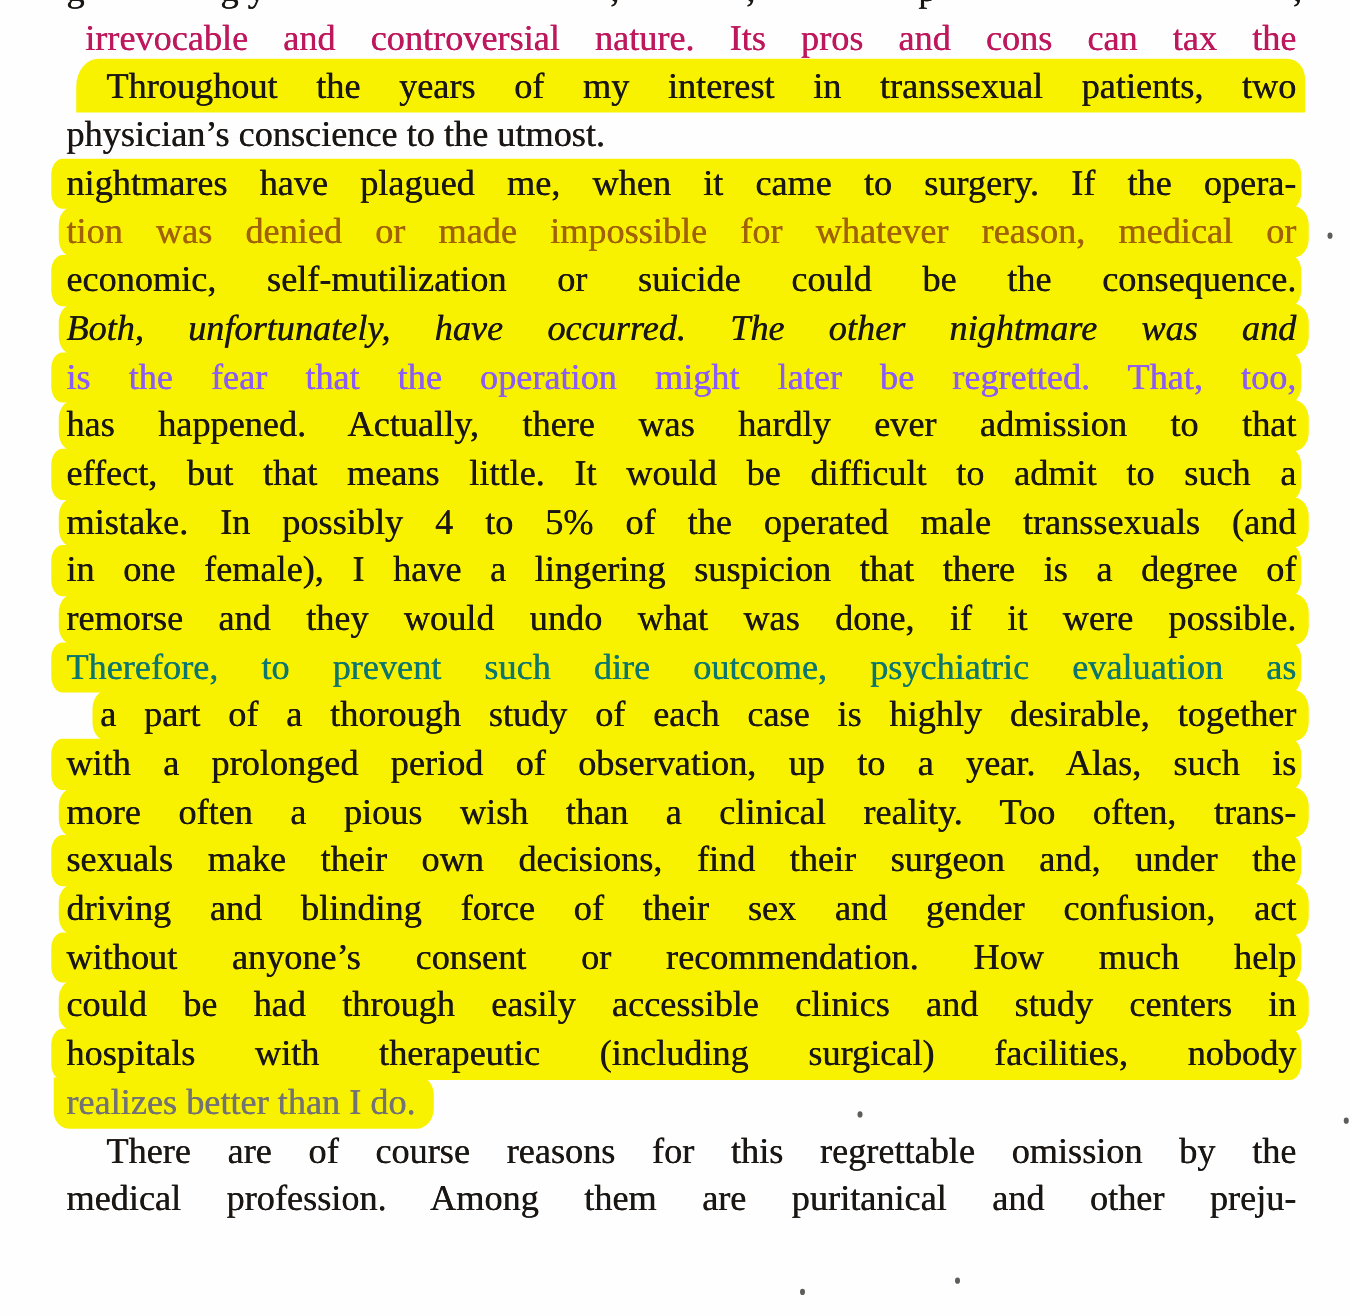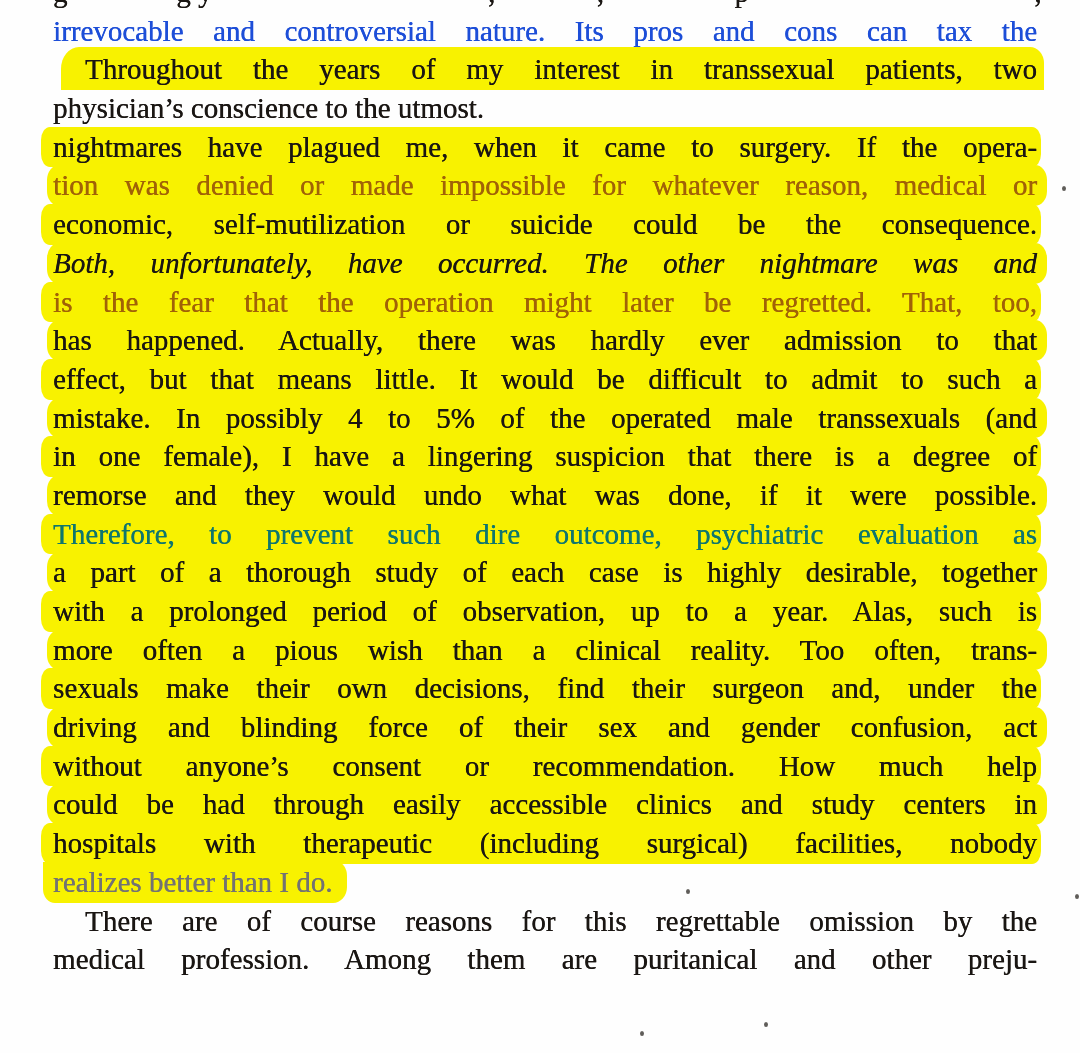--- a/index.html
+++ b/index.html
@@ -85,35 +85,35 @@
     border-radius: 50%;
     opacity: 0.75;
   }
 </style>
 </head>
 <body>
 
 <div class="page" style="background: rgb(254, 254, 254); --hl-color: #f8f200;">
   <div class="text-column" id="text-column">
       <div class="line clipped left" style="color: rgb(26, 22, 19);">g               g y                                      ,              ,                  p                                  -    ,</div>
-      <div class="line" style="color: #1d4ed8;">irrevocable and controversial nature. Its pros and cons can tax the</div>
+      <div class="line" style="color: #be185d; margin-left: 15px;">irrevocable and controversial nature. Its pros and cons can tax the</div>
       <div class="line indent hl hl-first" style="color: rgb(26, 22, 19);">Throughout the years of my interest in transsexual patients, two</div>
       <div class="line left" style="color: rgb(26, 22, 19);">physician’s conscience to the utmost.</div>
       <div class="line hl" style="color: rgb(26, 22, 19);">nightmares have plagued me, when it came to surgery. If the opera-</div>
       <div class="line hl" style="color: #a16207;">tion was denied or made impossible for whatever reason, medical or</div>
       <div class="line hl" style="color: rgb(26, 22, 19);">economic, self-mutilization or suicide could be the consequence.</div>
       <div class="line hl" style="color: rgb(26, 22, 19); font-style: italic;">Both, unfortunately, have occurred. The other nightmare was and</div>
-      <div class="line hl" style="color: #a16207;">is the fear that the operation might later be regretted. That, too,</div>
+      <div class="line hl" style="color: #8b5cf6;">is the fear that the operation might later be regretted. That, too,</div>
       <div class="line hl" style="color: rgb(26, 22, 19);">has happened. Actually, there was hardly ever admission to that</div>
       <div class="line hl" style="color: rgb(26, 22, 19);">effect, but that means little. It would be difficult to admit to such a</div>
       <div class="line hl" style="color: rgb(26, 22, 19);">mistake. In possibly 4 to 5% of the operated male transsexuals (and</div>
       <div class="line hl" style="color: rgb(26, 22, 19);">in one female), I have a lingering suspicion that there is a degree of</div>
       <div class="line hl" style="color: rgb(26, 22, 19);">remorse and they would undo what was done, if it were possible.</div>
       <div class="line hl" style="color: #0f766e;">Therefore, to prevent such dire outcome, psychiatric evaluation as</div>
-      <div class="line hl" style="color: rgb(26, 22, 19);">a part of a thorough study of each case is highly desirable, together</div>
+      <div class="line hl" style="color: rgb(26, 22, 19); margin-left: 27px;">a part of a thorough study of each case is highly desirable, together</div>
       <div class="line hl" style="color: rgb(26, 22, 19);">with a prolonged period of observation, up to a year. Alas, such is</div>
       <div class="line hl" style="color: rgb(26, 22, 19);">more often a pious wish than a clinical reality. Too often, trans-</div>
       <div class="line hl" style="color: rgb(26, 22, 19);">sexuals make their own decisions, find their surgeon and, under the</div>
       <div class="line hl" style="color: rgb(26, 22, 19);">driving and blinding force of their sex and gender confusion, act</div>
       <div class="line hl" style="color: rgb(26, 22, 19);">without anyone’s consent or recommendation. How much help</div>
       <div class="line hl" style="color: rgb(26, 22, 19);">could be had through easily accessible clinics and study centers in</div>
       <div class="line hl" style="color: rgb(26, 22, 19);">hospitals with therapeutic (including surgical) facilities, nobody</div>
       <div class="line left hl hl-last" style="color: #737373;">realizes better than I do.</div>
       <div class="line indent" style="color: rgb(26, 22, 19);">There are of course reasons for this regrettable omission by the</div>
       <div class="line" style="color: rgb(26, 22, 19);">medical profession. Among them are puritanical and other preju-</div>

